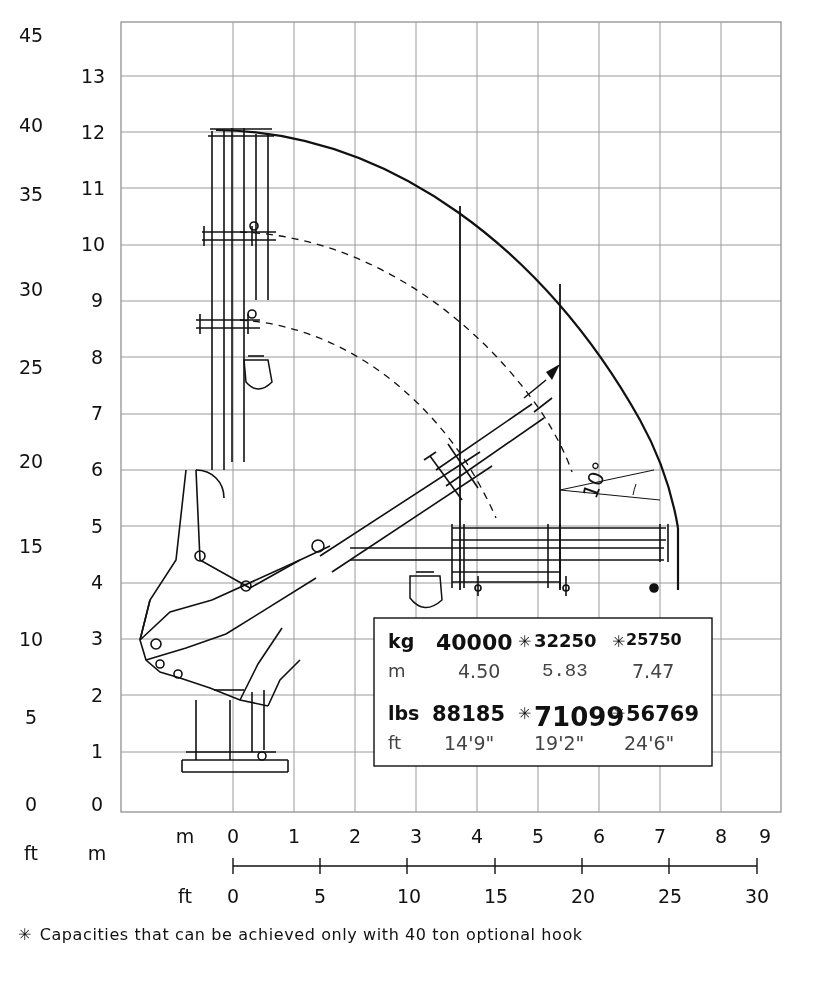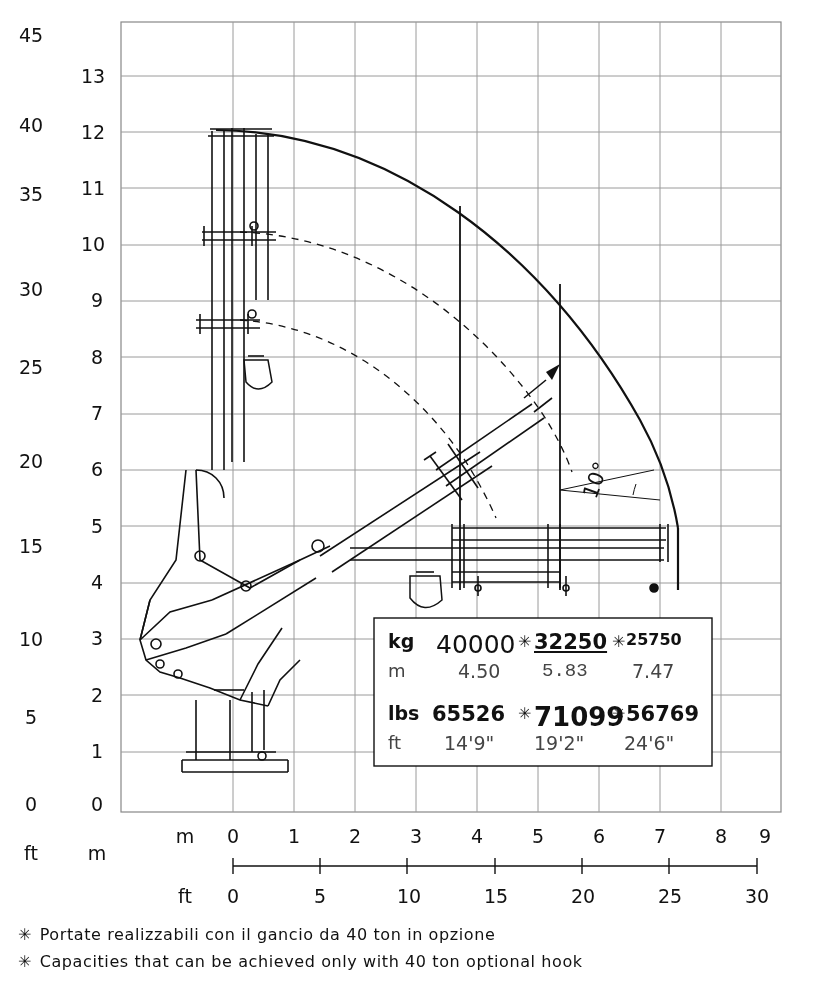--- a/index.html
+++ b/index.html
@@ -267,48 +267,44 @@
       <text x="596" y="500" font-size="21" fill="#111111" transform="rotate(-70 596 500)" font-family="DejaVu Sans, sans-serif">10°</text>
     </g>
 
     <g>
       <rect x="374" y="618" width="338" height="148" fill="#ffffff" stroke="#111111" stroke-width="1.4"></rect>
     </g>
   </svg>
 
   <div style="position:absolute; left:374px; top:618px; width:338px; height:116px;">
     <div style="position:absolute; left:14px; top:12px; font-size:19px; font-weight:bold;">kg</div>
-    <div style="position:absolute; left:62px; top:12px; font-size:25px; font-weight:normal;">40000</div>
+    <div style="position:absolute; left:62px; top:12px; font-size:22px; font-weight:bold;">40000</div>
     <div style="position:absolute; left:144px; top:14px; font-size:16px;">✳</div>
-    <div style="position:absolute; left:160px; top:12px; font-size:21px; font-weight:bold;text-decoration:underline;">32250</div>
+    <div style="position:absolute; left:160px; top:12px; font-size:18px; font-weight:bold;">32250</div>
     <div style="position:absolute; left:238px; top:14px; font-size:16px;">✳</div>
     <div style="position:absolute; left:252px; top:12px; font-size:16px; font-weight:bold;">25750</div>
 
     <div style="position:absolute; left:14px; top:42px; font-size:18px; color:#444;">m</div>
     <div style="position:absolute; left:84px; top:42px; font-size:19px; color:#444;">4.50</div>
     <div style="position:absolute; left:168px; top:42px; font-size:19px; color:#444;font-family:Liberation Mono, monospace;">5.83</div>
     <div style="position:absolute; left:258px; top:42px; font-size:19px; color:#444;">7.47</div>
 
     <div style="position:absolute; left:14px; top:84px; font-size:19px; font-weight:bold;">lbs</div>
-    <div style="position:absolute; left:58px; top:84px; font-size:21px; font-weight:bold;">65526</div>
+    <div style="position:absolute; left:58px; top:84px; font-size:21px; font-weight:bold;">88185</div>
     <div style="position:absolute; left:144px; top:86px; font-size:16px;">✳</div>
     <div style="position:absolute; left:160px; top:84px; font-size:26px; font-weight:bold;">71099</div>
     <div style="position:absolute; left:238px; top:86px; font-size:16px;">✳</div>
     <div style="position:absolute; left:252px; top:84px; font-size:21px; font-weight:bold;">56769</div>
 
     <div style="position:absolute; left:14px; top:114px; font-size:18px; color:#444;">ft</div>
     <div style="position:absolute; left:70px; top:114px; font-size:19px; color:#444;">14'9"</div>
     <div style="position:absolute; left:160px; top:114px; font-size:19px; color:#444;">19'2"</div>
     <div style="position:absolute; left:250px; top:114px; font-size:19px; color:#444;">24'6"</div>
   </div>
 
   <div class="footnotes">
     <div class="footnote">
       <span class="star">✳</span>
-      <span>Portate realizzabili con il gancio da 40 ton in opzione</span>
-    </div>
-    <div class="footnote">
-      <span class="star">✳</span>
       <span>Capacities that can be achieved only with 40 ton optional hook</span>
     </div>
   </div>
 
 </div>
 
 </body></html>

